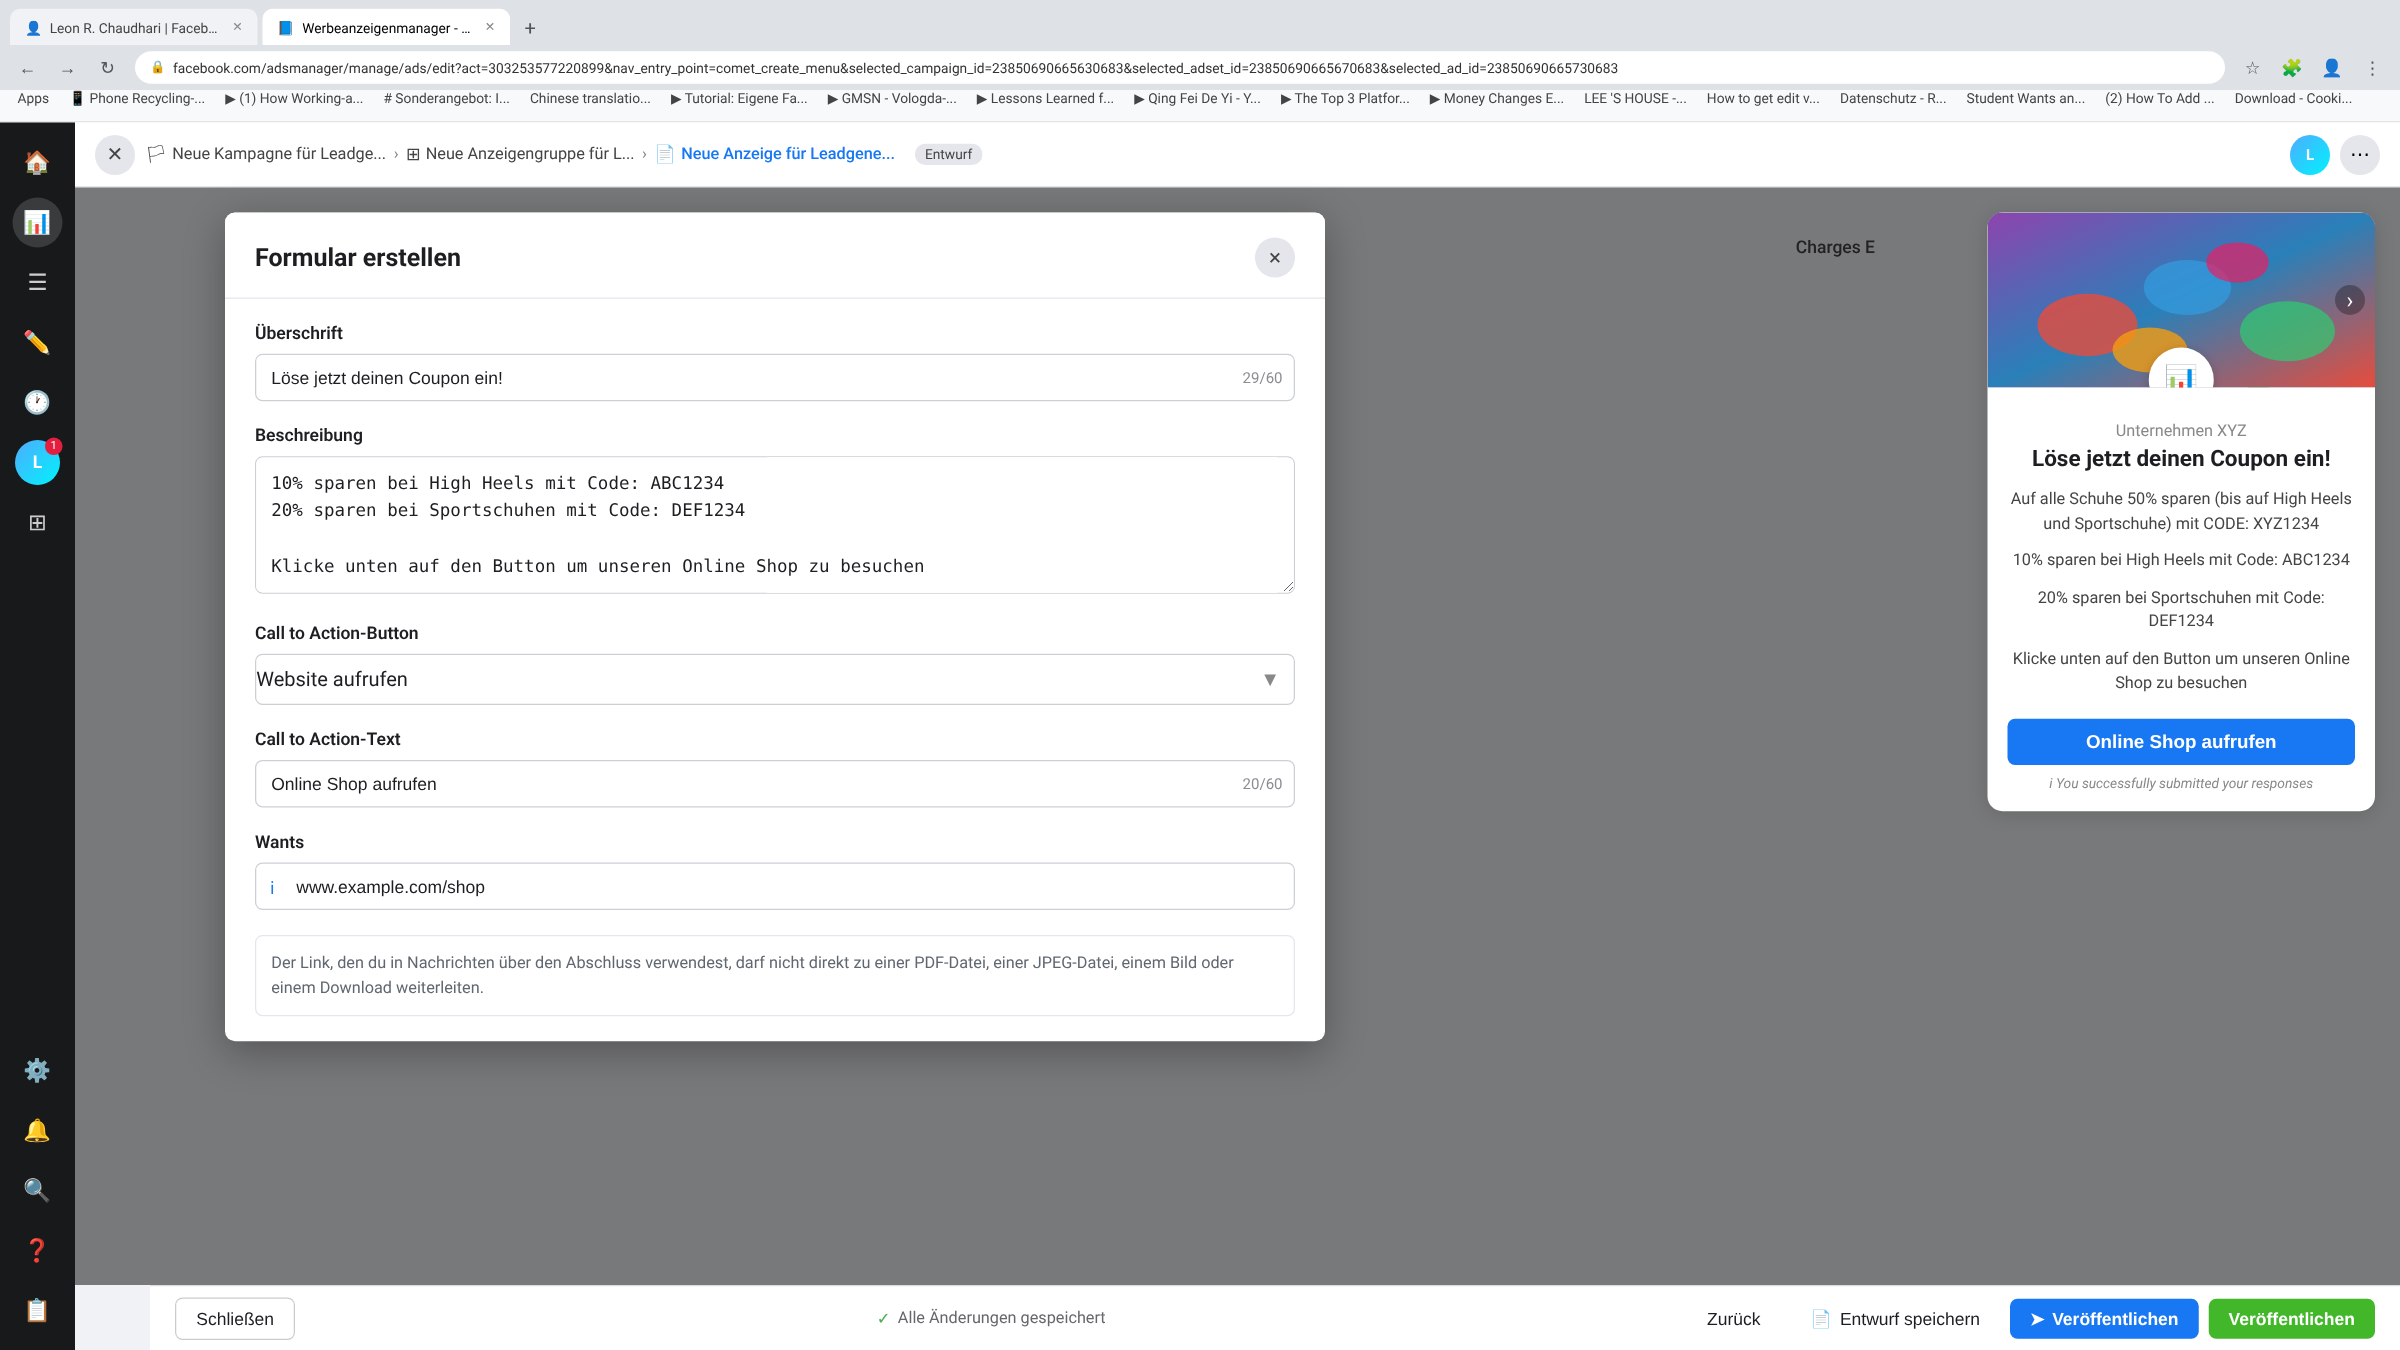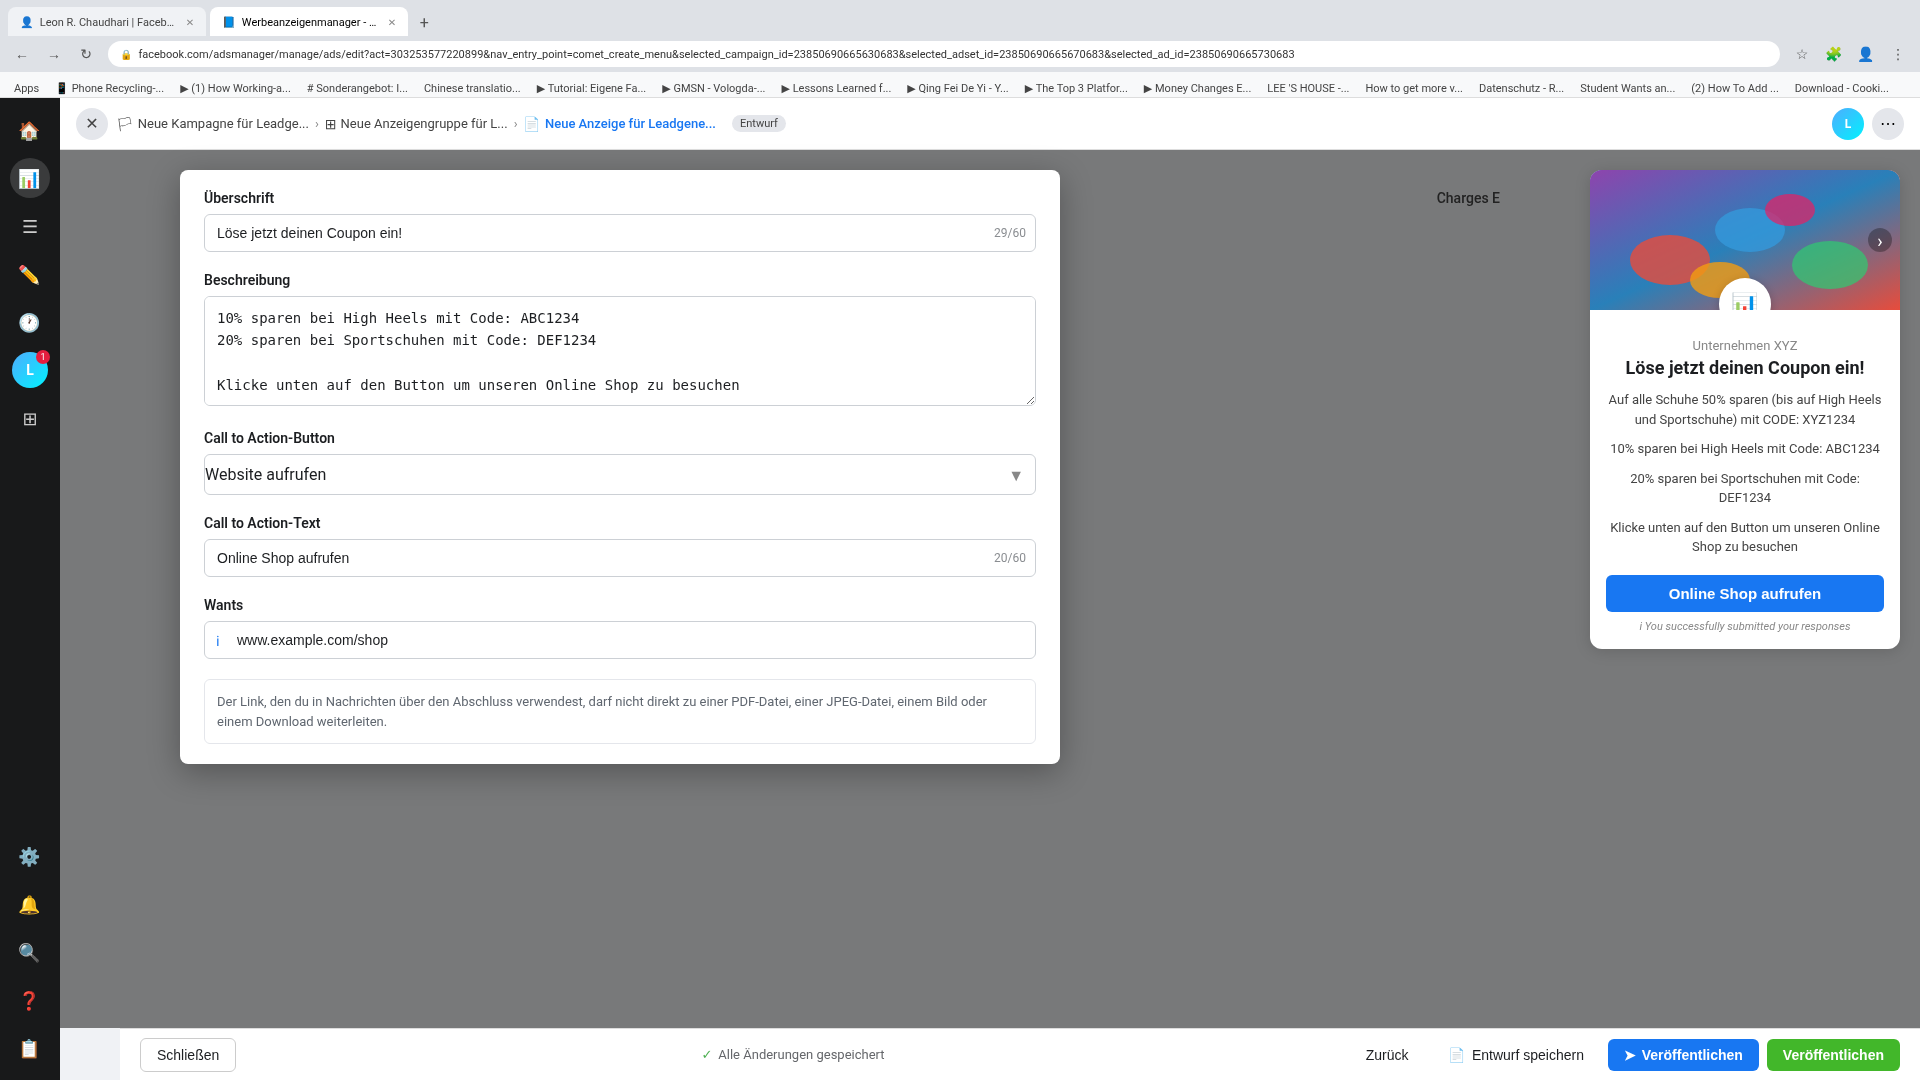--- a/index.html
+++ b/index.html
@@ -106,21 +106,21 @@
       justify-content: center;
       font-size: 14px;
       color: #555;
     }
 
     
     .bookmarks-bar {
       background: #f8f9fa;
       height: 28px;
       display: flex;
-      align-items: flex-end;
+      align-items: flex-start;
       padding: 0 8px;
       gap: 4px;
       border-bottom: 1px solid #ddd;
       font-size: 11px;
       color: #444;
     }
     .bookmark-item {
       padding: 2px 6px;
       border-radius: 3px;
       white-space: nowrap;
@@ -663,21 +663,21 @@
   <span class="bookmark-item">▶ (1) How Working-a...</span>
   <span class="bookmark-item"># Sonderangebot: I...</span>
   <span class="bookmark-item">Chinese translatio...</span>
   <span class="bookmark-item">▶ Tutorial: Eigene Fa...</span>
   <span class="bookmark-item">▶ GMSN - Vologda-...</span>
   <span class="bookmark-item">▶ Lessons Learned f...</span>
   <span class="bookmark-item">▶ Qing Fei De Yi - Y...</span>
   <span class="bookmark-item">▶ The Top 3 Platfor...</span>
   <span class="bookmark-item">▶ Money Changes E...</span>
   <span class="bookmark-item">LEE 'S HOUSE -...</span>
-  <span class="bookmark-item">How to get more v...</span>
+  <span class="bookmark-item">How to get edit v...</span>
   <span class="bookmark-item">Datenschutz - R...</span>
   <span class="bookmark-item">Student Wants an...</span>
   <span class="bookmark-item">(2) How To Add ...</span>
   <span class="bookmark-item">Download - Cooki...</span>
 </div>
 
 <div class="app-area">
 
   <div class="left-sidebar">
     <div class="sidebar-icon">🏠</div>
@@ -722,20 +722,24 @@
       <div class="nav-spacer"></div>
       <div class="nav-avatar">L</div>
       <div class="nav-more-btn">⋯</div>
     </div>
 
     <div class="charges-label" style="position:absolute; top:92px; right:420px; z-index:5; font-size:14px; color:#444;">Charges E</div>
 
     <div class="modal-overlay">
 
       <div class="modal">
+        <div class="modal-header">
+          <span class="modal-title">Formular erstellen</span>
+          <div class="modal-close-btn">×</div>
+        </div>
         <div class="modal-body">
 
           <div class="form-section">
             <div class="form-label">Überschrift</div>
             <div class="input-with-counter">
               <input class="input-field" type="text" value="Löse jetzt deinen Coupon ein!" style="">
               <span class="input-counter">29/60</span>
             </div>
           </div>
 

